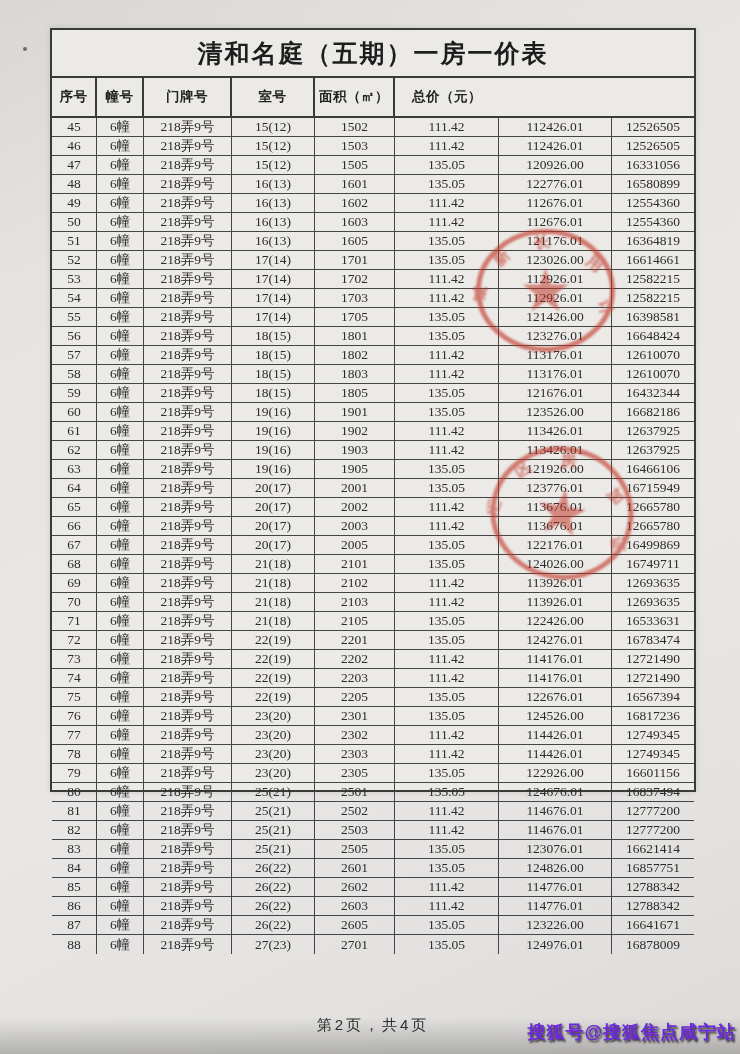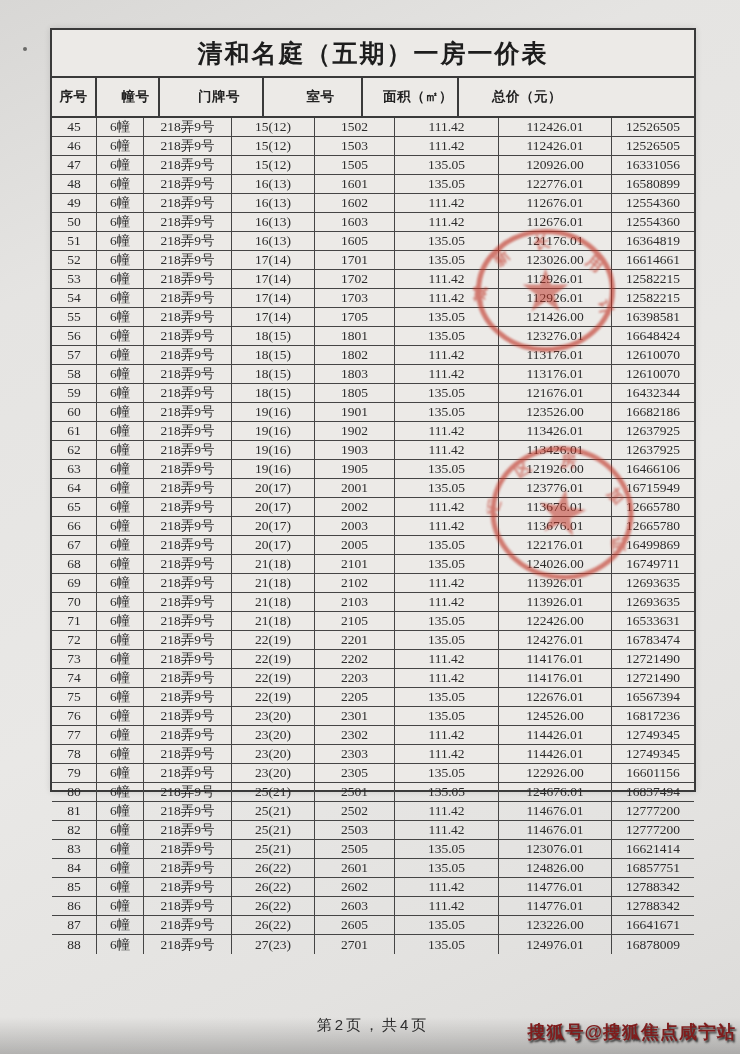--- a/index.html
+++ b/index.html
@@ -19,21 +19,21 @@
   .title-row{
     flex:0 0 46px;display:flex;align-items:center;justify-content:center;
     border-bottom:2px solid #3a3a3a;
     font-size:25px;font-weight:bold;color:#1d1d1d;letter-spacing:2px;
   }
   .grid-row{
     display:grid;
     grid-template-columns:45px 47px 88px 83px 80px 104px 113px 82px;
   }
   .header-row{
-    flex:0 0 38px;border-bottom:2px solid #3a3a3a;gap:16px;
+    flex:0 0 38px;border-bottom:2px solid #3a3a3a;
   }
   .header-row .hcell{
     display:flex;align-items:center;justify-content:center;
     border-right:2px solid #3a3a3a;box-sizing:border-box;
     font-size:13.5px;font-weight:bold;color:#222;letter-spacing:0.5px;
   }
   .header-row .hcell:last-child{border-right:none;}
   .tbody{
     flex:1 1 auto;display:grid;grid-auto-rows:1fr;
   }
@@ -45,21 +45,21 @@
     font-family:"Liberation Serif",serif;
     font-size:13.5px;color:#2c2c2c;white-space:nowrap;overflow:hidden;
   }
   .trow .cell:last-child{border-right:none;}
   .footer-text{
     position:absolute;left:50px;top:1016px;width:646px;text-align:center;
     font-size:15px;color:#2e2e2e;letter-spacing:3px;
   }
   .watermark{
     position:absolute;right:4px;top:1020px;
-    font-size:18px;font-weight:bold;letter-spacing:1px;color:#7f1d1d;
+    font-size:18px;font-weight:bold;letter-spacing:1px;color:#6d28d9;
     text-shadow:1.5px 2px 2px rgba(20,20,20,0.8);
   }
   .stamp{
     position:absolute;filter:blur(1.1px);opacity:0.62;pointer-events:none;
   }
   .stamp text{
     font-family:"Liberation Sans",sans-serif;font-weight:bold;fill:#c03426;
   }
   .stamp-2{transform:rotate(9deg);}
   .dust{position:absolute;left:23px;top:47px;width:4px;height:4px;border-radius:50%;background:#6a6a68;}

